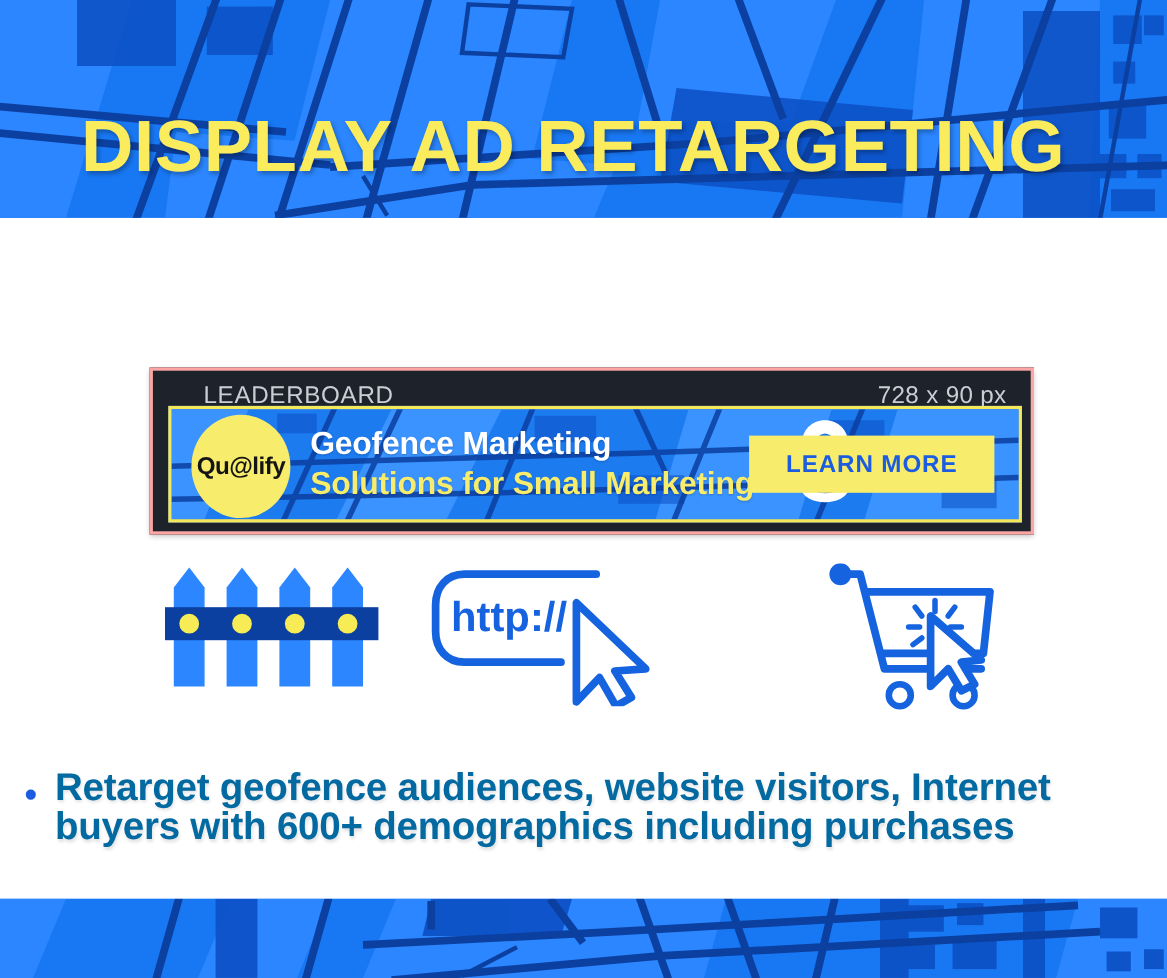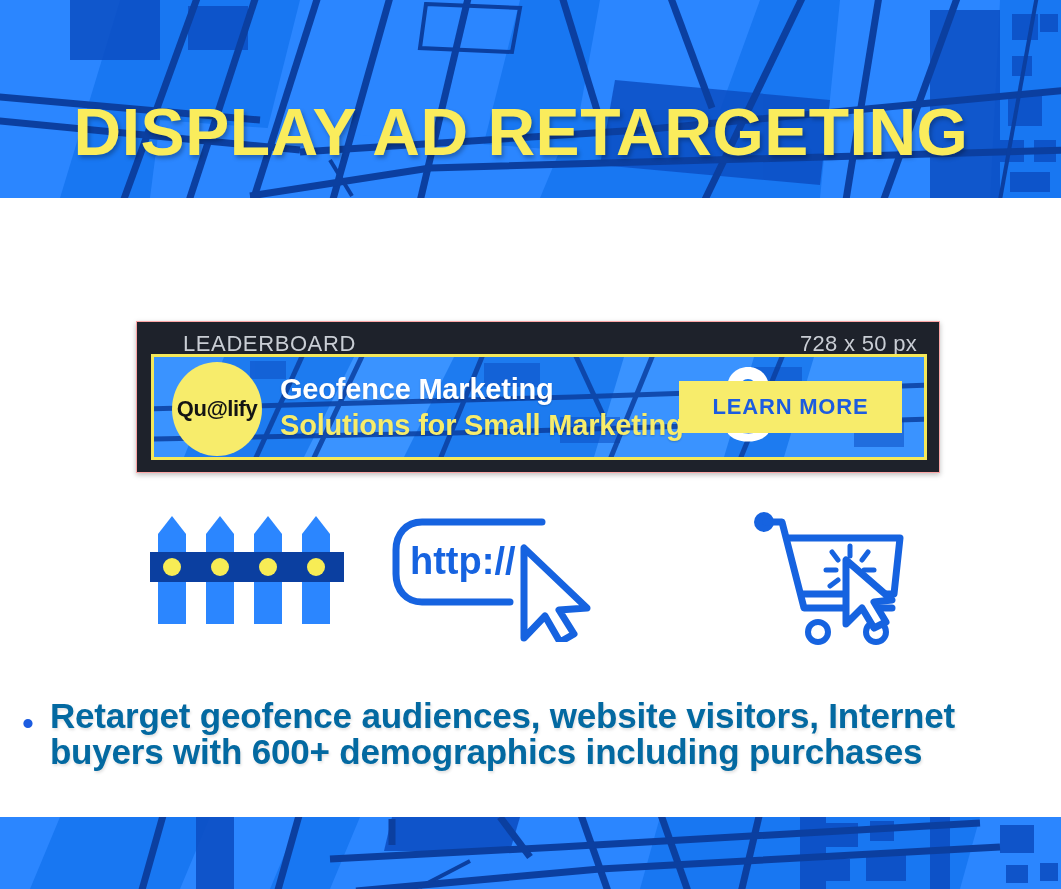--- a/index.html
+++ b/index.html
@@ -36,23 +36,23 @@
     text-align:center;
     font-size:38px;line-height:46px;
     font-weight:bold;
     color:#1C5CE0;
     letter-spacing:0.3px;
     text-shadow:1px 2px 3px rgba(0,0,0,0.12);
   }
 
   
   .lb-frame{
-    position:absolute;left:136px;top:321px;width:804px;height:152px;
+    position:absolute;left:136px;top:334px;width:804px;height:152px;
     background:#1E222B;
-    border:1px solid #fca5a5;
+    border:3px solid #fca5a5;
     box-sizing:border-box;
     box-shadow:0 2px 5px rgba(0,0,0,0.25);
   }
   .lb-label{
     position:absolute;left:46px;top:9px;
     font-size:22px;font-weight:normal;color:#C9CDD4;
     letter-spacing:0.6px;
   }
   .lb-size{
     position:absolute;right:22px;top:9px;
@@ -179,21 +179,21 @@
         <path d="M 1038 -10 L 1000 200"></path>
       </g>
     </svg>
   </div>
 
   <h1 class="title">DISPLAY AD RETARGETING</h1>
 
 
   <div class="lb-frame">
     <div class="lb-label">LEADERBOARD</div>
-    <div class="lb-size">728 x 50 px</div>
+    <div class="lb-size">728 x 90 px</div>
 
     <div class="ad">
       <svg class="ad-map" width="770" height="100" viewBox="0 0 770 100">
         <rect x="0" y="0" width="770" height="100" fill="#1D7BF0"></rect>
         <g fill="#3A93FF">
           <polygon points="0,0 70,0 30,100 0,100"></polygon>
           <polygon points="200,0 300,0 250,100 150,100"></polygon>
           <polygon points="470,0 600,0 570,100 440,100"></polygon>
           <polygon points="660,0 770,0 770,100 630,100"></polygon>
         </g>

